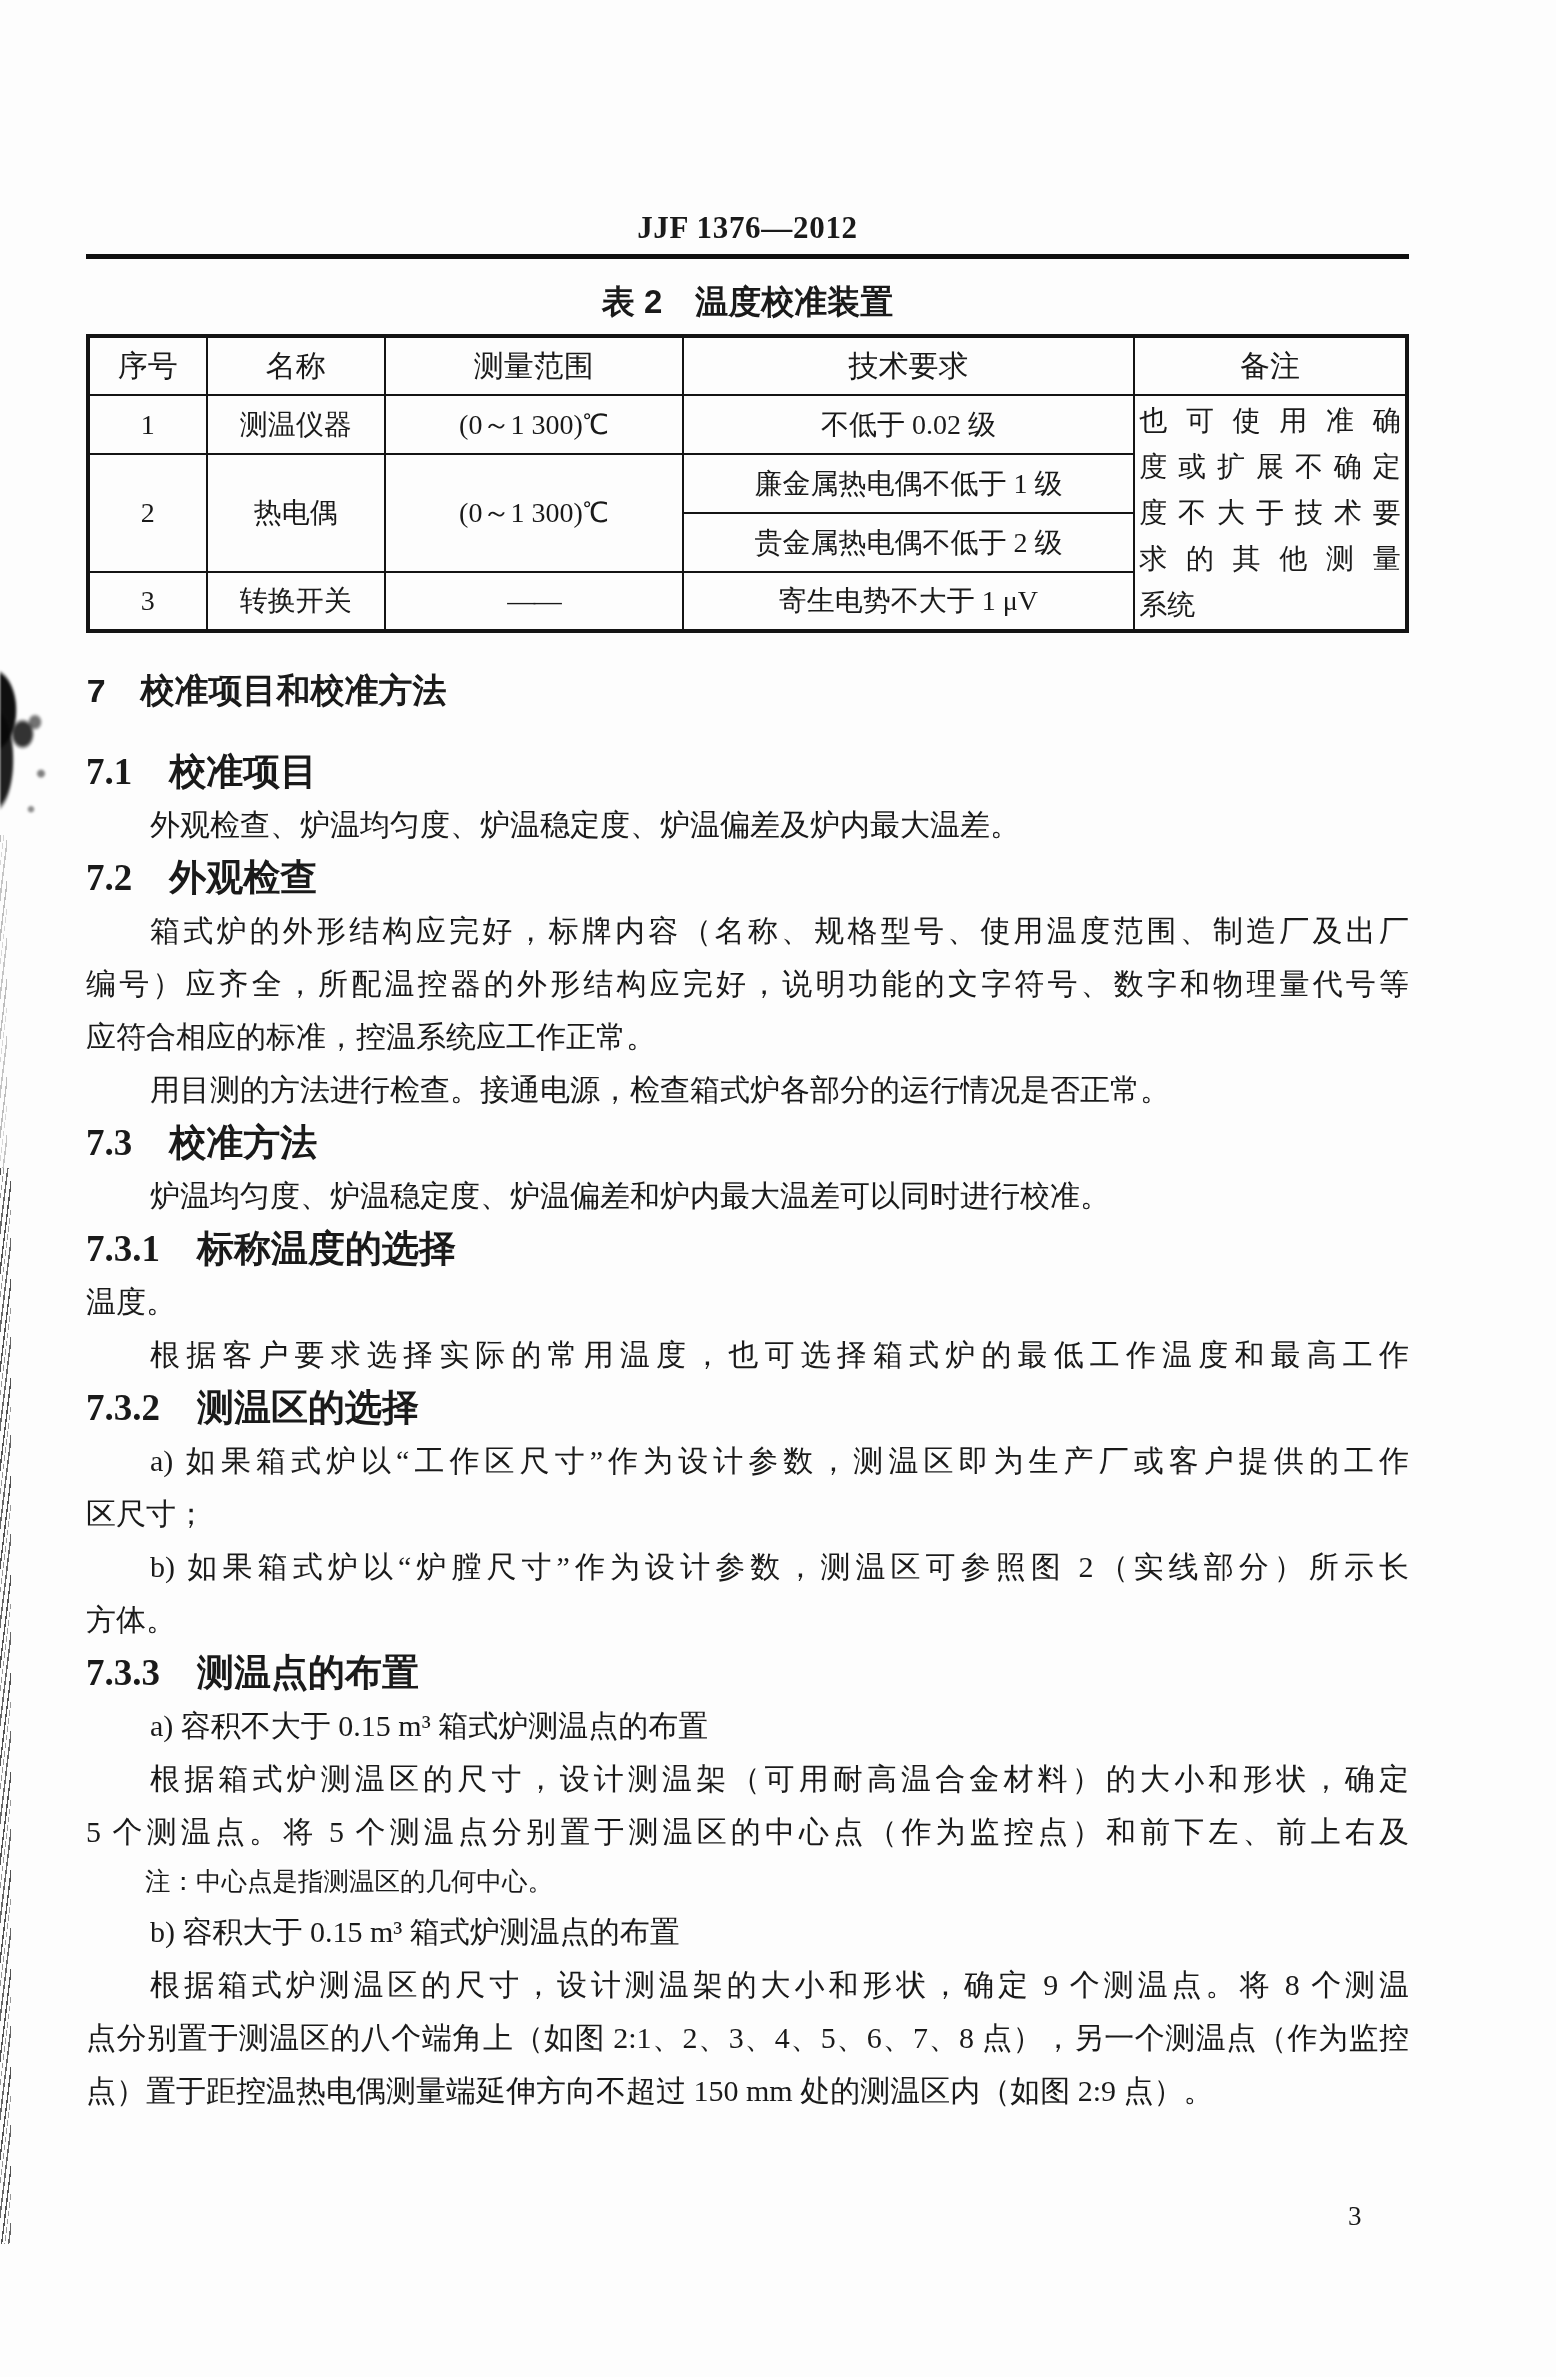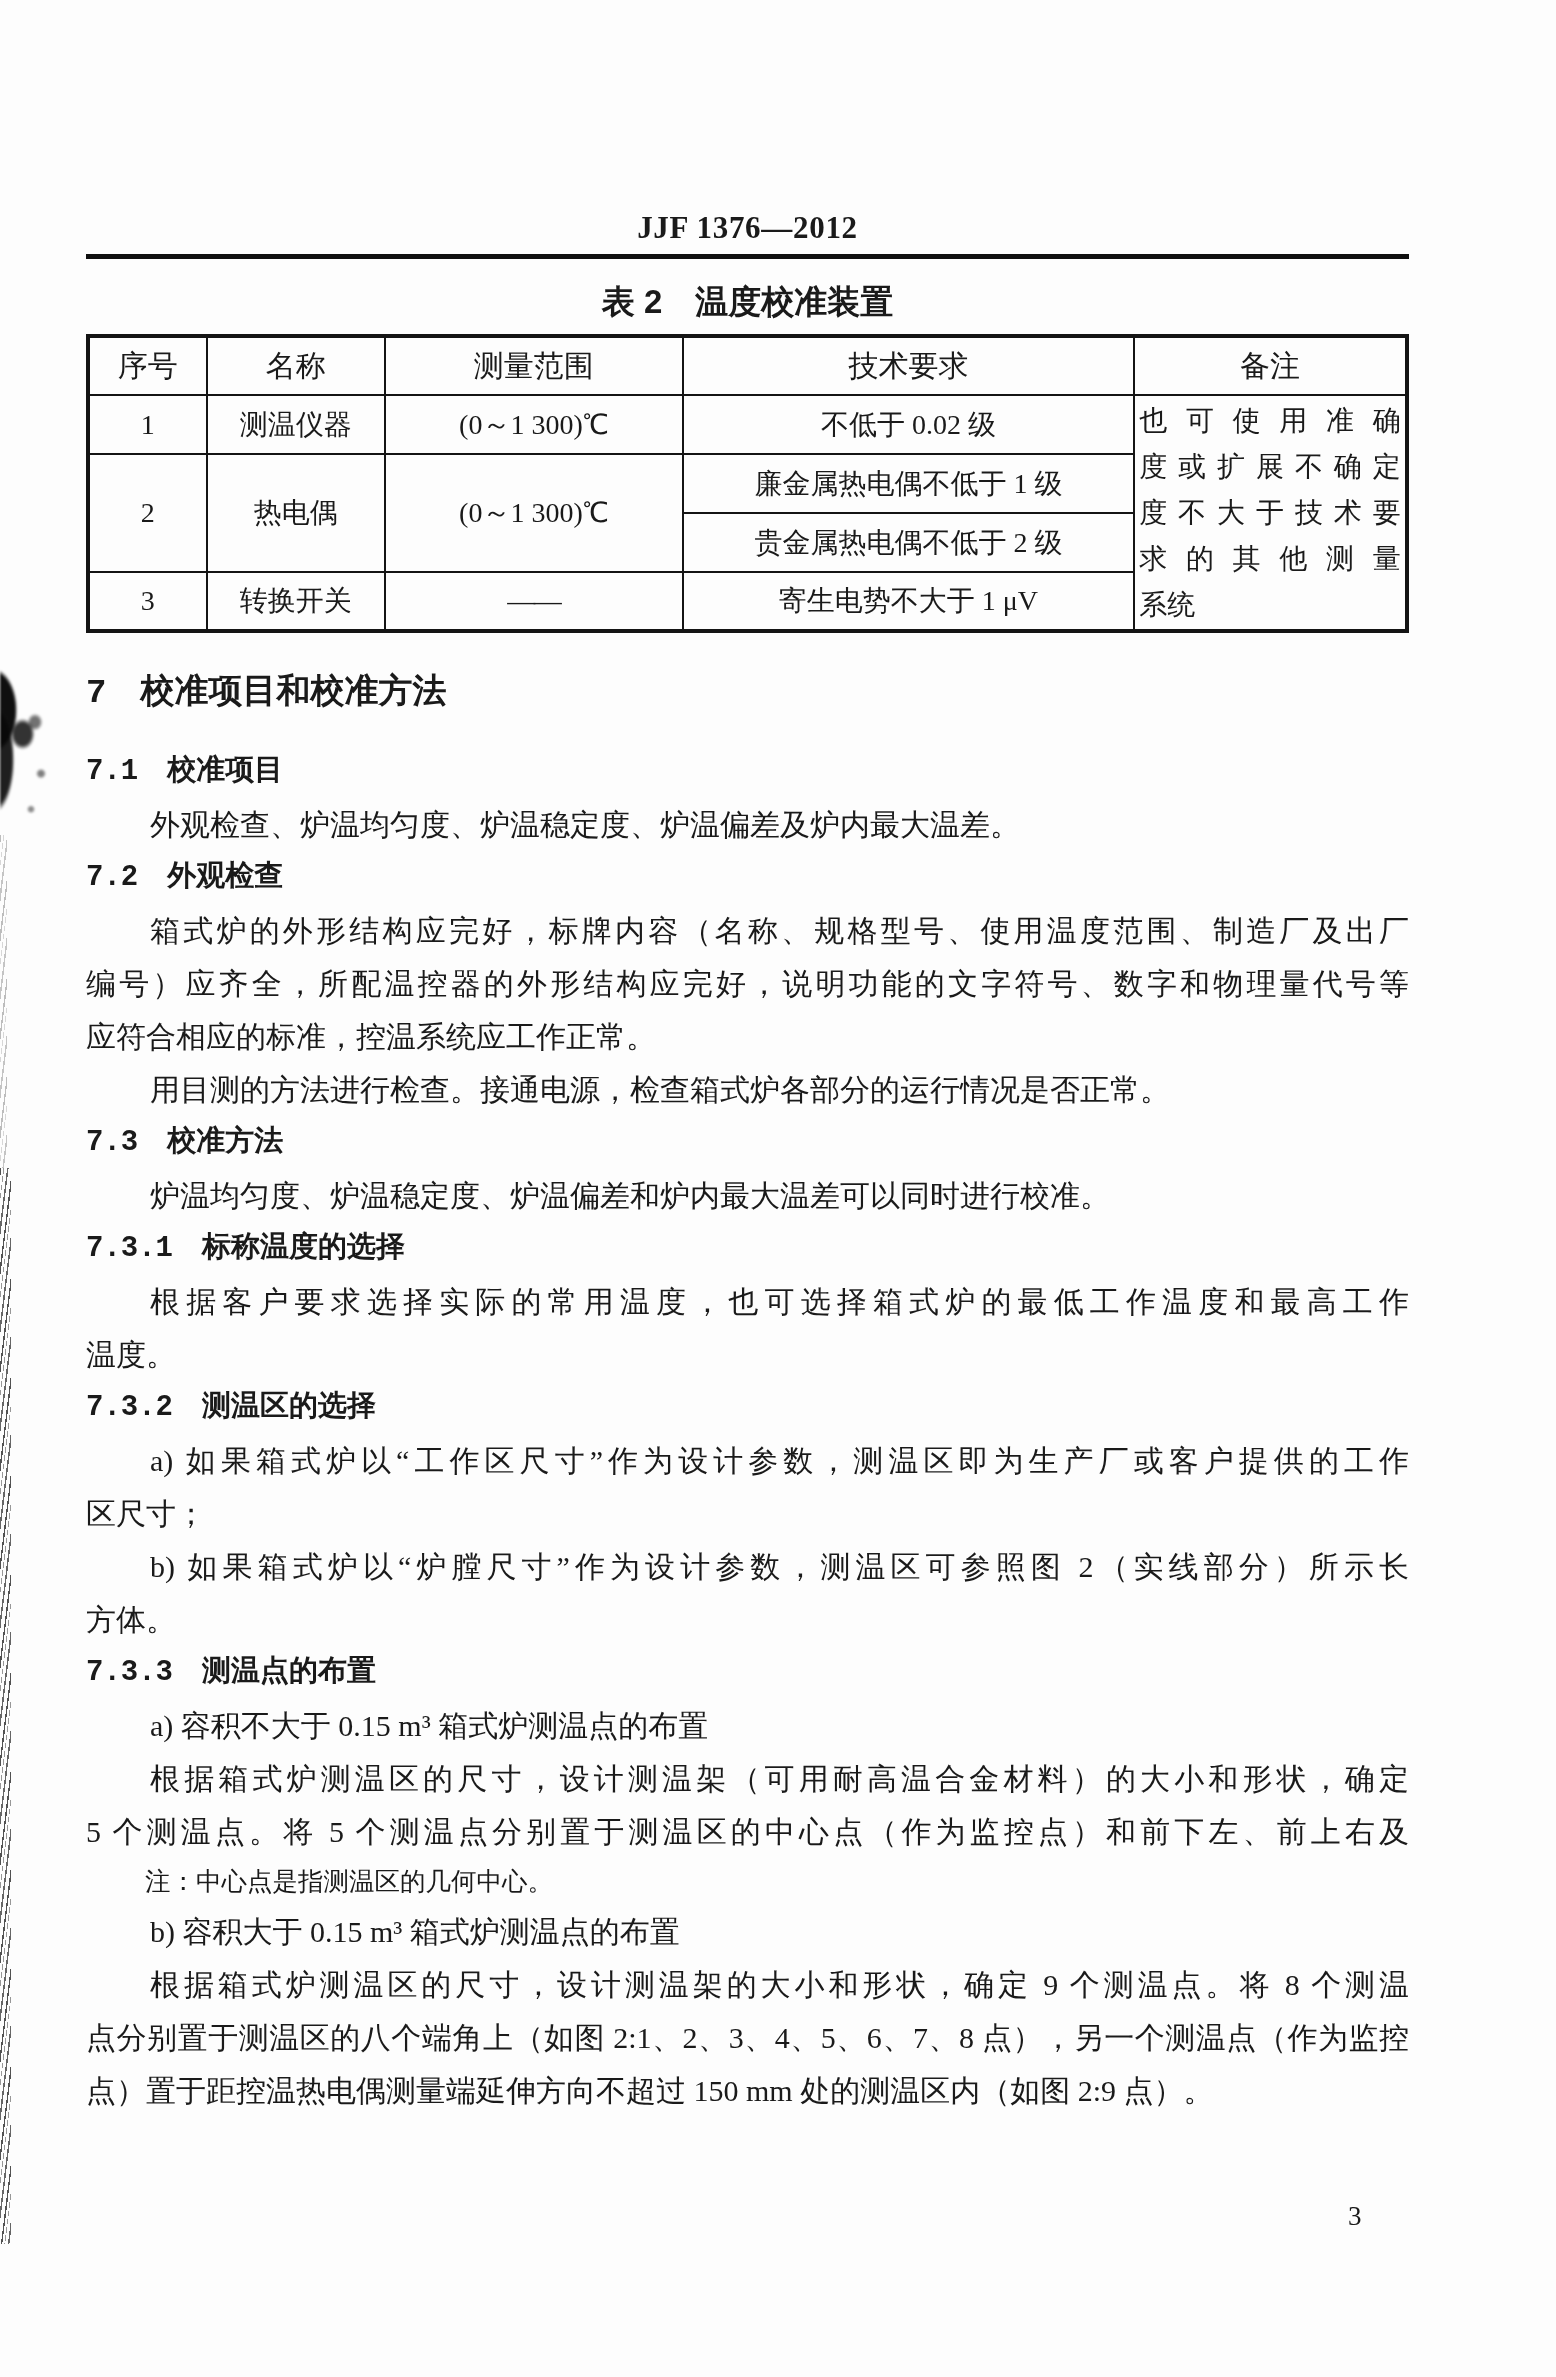--- a/index.html
+++ b/index.html
@@ -105,23 +105,23 @@
   }
   .line.fill { text-align: justify; text-align-last: justify; }
   .line.first { text-indent: 64px; }
   .line.h1 {
     margin-top: 33px;
     font-family: Liberation Mono, monospace;
     font-weight: bold;
     font-size: 34px; line-height: 55px; height: 55px;
   }
   .line.h2 {
-    font-family: Liberation Mono, monospace;
+    font-family: Liberation Serif, serif;
     font-weight: bold;
-    font-size: 29px;
+    font-size: 37px;
   }
   .line.sp { margin-top: 24px; }
   .line.note {
     font-size: 25.5px;
     line-height: 47px; height: 47px;
     text-indent: 59px;
   }
 
   .page-num {
     position: absolute;
@@ -199,22 +199,22 @@
         <div class="line h2 sp">7.1　校准项目</div>
         <div class="line p first">外观检查、炉温均匀度、炉温稳定度、炉温偏差及炉内最大温差。</div>
         <div class="line h2">7.2　外观检查</div>
         <div class="line p first fill">箱式炉的外形结构应完好，标牌内容（名称、规格型号、使用温度范围、制造厂及出厂</div>
         <div class="line p fill">编号）应齐全，所配温控器的外形结构应完好，说明功能的文字符号、数字和物理量代号等</div>
         <div class="line p">应符合相应的标准，控温系统应工作正常。</div>
         <div class="line p first">用目测的方法进行检查。接通电源，检查箱式炉各部分的运行情况是否正常。</div>
         <div class="line h2">7.3　校准方法</div>
         <div class="line p first">炉温均匀度、炉温稳定度、炉温偏差和炉内最大温差可以同时进行校准。</div>
         <div class="line h2">7.3.1　标称温度的选择</div>
+        <div class="line p">温度。</div>
         <div class="line p first fill">根据客户要求选择实际的常用温度，也可选择箱式炉的最低工作温度和最高工作</div>
-        <div class="line p">温度。</div>
         <div class="line h2">7.3.2　测温区的选择</div>
         <div class="line p first fill">a) 如果箱式炉以“工作区尺寸”作为设计参数，测温区即为生产厂或客户提供的工作</div>
         <div class="line p">区尺寸；</div>
         <div class="line p first fill">b) 如果箱式炉以“炉膛尺寸”作为设计参数，测温区可参照图 2（实线部分）所示长</div>
         <div class="line p">方体。</div>
         <div class="line h2">7.3.3　测温点的布置</div>
         <div class="line p first">a) 容积不大于 0.15 m³ 箱式炉测温点的布置</div>
         <div class="line p first fill">根据箱式炉测温区的尺寸，设计测温架（可用耐高温合金材料）的大小和形状，确定</div>
         <div class="line p fill">5 个测温点。将 5 个测温点分别置于测温区的中心点（作为监控点）和前下左、前上右及</div>
         <div class="line note">注：中心点是指测温区的几何中心。</div>

